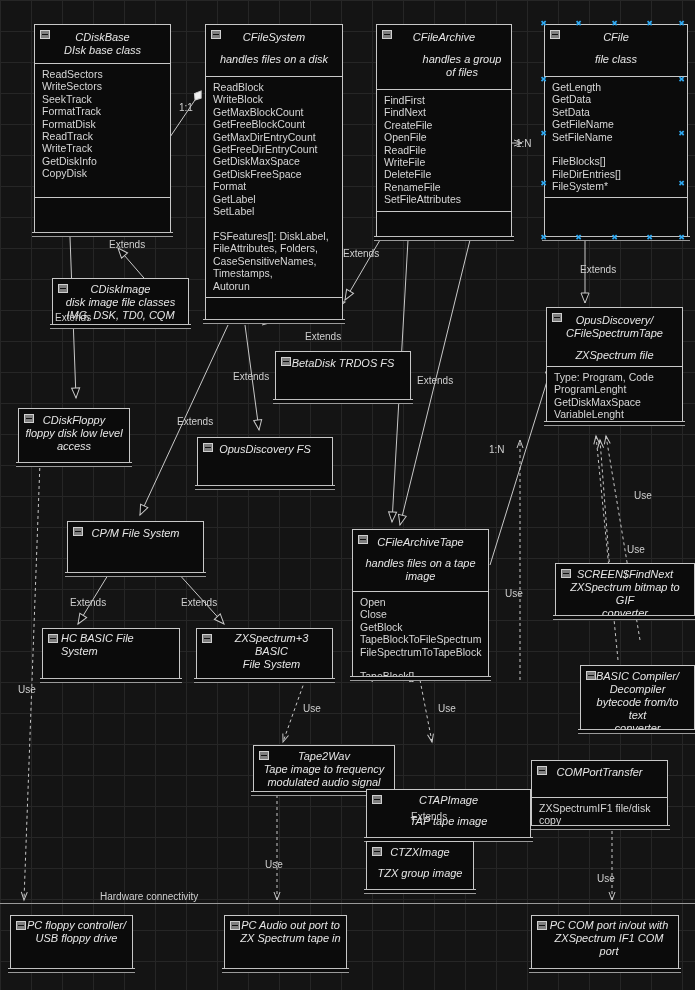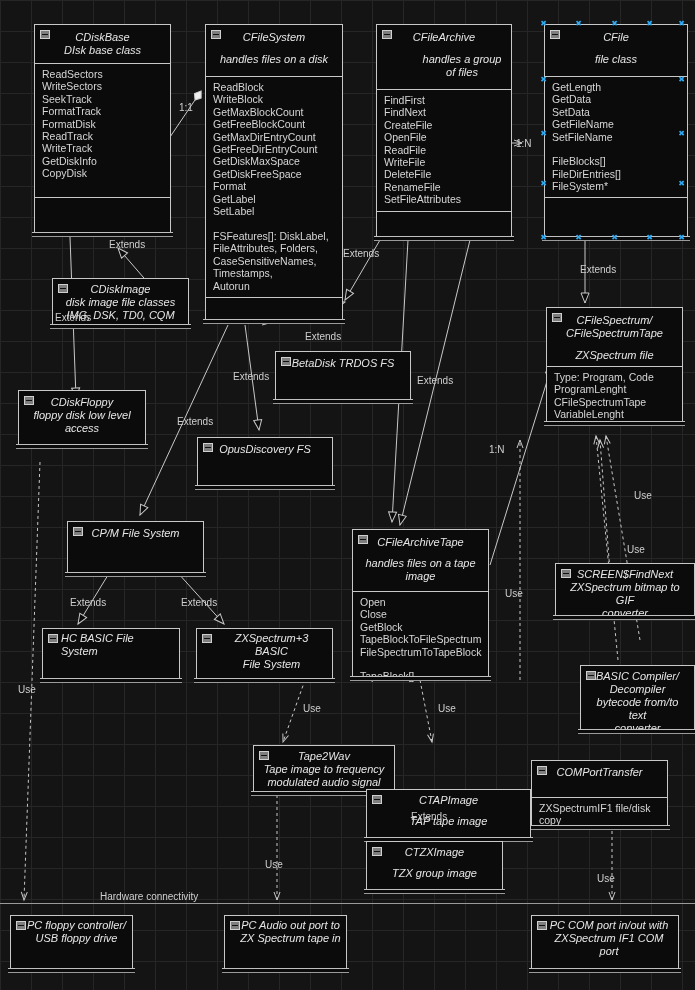--- a/index.html
+++ b/index.html
@@ -250,21 +250,21 @@
 
   <div class="node" style="left:52px;top:278px;width:137px;height:48px;">
     <div class="hdr" style="padding:4px 6px 2px 6px;">
       <span class="minus"></span>
       <div class="title">CDiskImage</div>
       <div class="sub" style="white-space:pre-line;">disk image file classes
 IMG, DSK, TD0, CQM</div>
     </div>
   </div>
 
-  <div class="node" style="left:18px;top:390px;width:128px;height:56px;">
+  <div class="node" style="left:18px;top:408px;width:112px;height:56px;">
     <div class="hdr" style="padding:5px 6px 4px 6px;">
       <span class="minus"></span>
       <div class="title">CDiskFloppy</div>
       <div class="sub">floppy disk low level access</div>
     </div>
   </div>
 
   <div class="node" style="left:275px;top:351px;width:136px;height:50px;">
     <div class="hdr" style="padding:5px 6px 4px 6px;">
       <span class="minus"></span>
@@ -312,27 +312,27 @@
 GetBlock
 TapeBlockToFileSpectrum
 FileSpectrumToTapeBlock
 
 TapeBlock[]</div>
   </div>
 
   <div class="node" style="left:546px;top:307px;width:137px;height:116px;">
     <div class="hdr" style="padding-bottom:4px;">
       <span class="minus"></span>
-      <div class="title" style="white-space:pre-line;">CFileSpectrum/
+      <div class="title" style="white-space:pre-line;">OpusDiscovery/
 CFileSpectrumTape</div>
       <div class="sub" style="margin-top:9px;">ZXSpectrum file</div>
     </div>
     <div class="body sep" style="height:55px;">Type: Program, Code
 ProgramLenght
-CFileSpectrumTape
+GetDiskMaxSpace
 VariableLenght</div>
   </div>
 
   <div class="node" style="left:555px;top:563px;width:140px;height:54px;">
     <div class="hdr" style="padding:4px 6px 4px 6px;">
       <span class="minus"></span>
       <div class="title">SCREEN$FindNext</div>
       <div class="sub" style="white-space:pre-line;">ZXSpectrum bitmap to GIF
 converter</div>
     </div>
@@ -366,21 +366,21 @@
   </div>
 
   <div class="node" style="left:366px;top:789px;width:165px;height:50px;">
     <div class="hdr" style="padding:4px 6px 4px 6px;">
       <span class="minus"></span>
       <div class="title">CTAPImage</div>
       <div class="sub" style="margin-top:8px;">TAP tape image</div>
     </div>
   </div>
 
-  <div class="node" style="left:366px;top:841px;width:137px;height:50px;">
+  <div class="node" style="left:366px;top:841px;width:108px;height:50px;">
     <div class="hdr" style="padding:4px 6px 4px 6px;">
       <span class="minus"></span>
       <div class="title">CTZXImage</div>
       <div class="sub" style="margin-top:8px;">TZX group image</div>
     </div>
   </div>
 
   <div class="node" style="left:10px;top:915px;width:123px;height:55px;">
     <div class="hdr" style="padding:3px 4px 4px 14px;">
       <span class="minus"></span>

